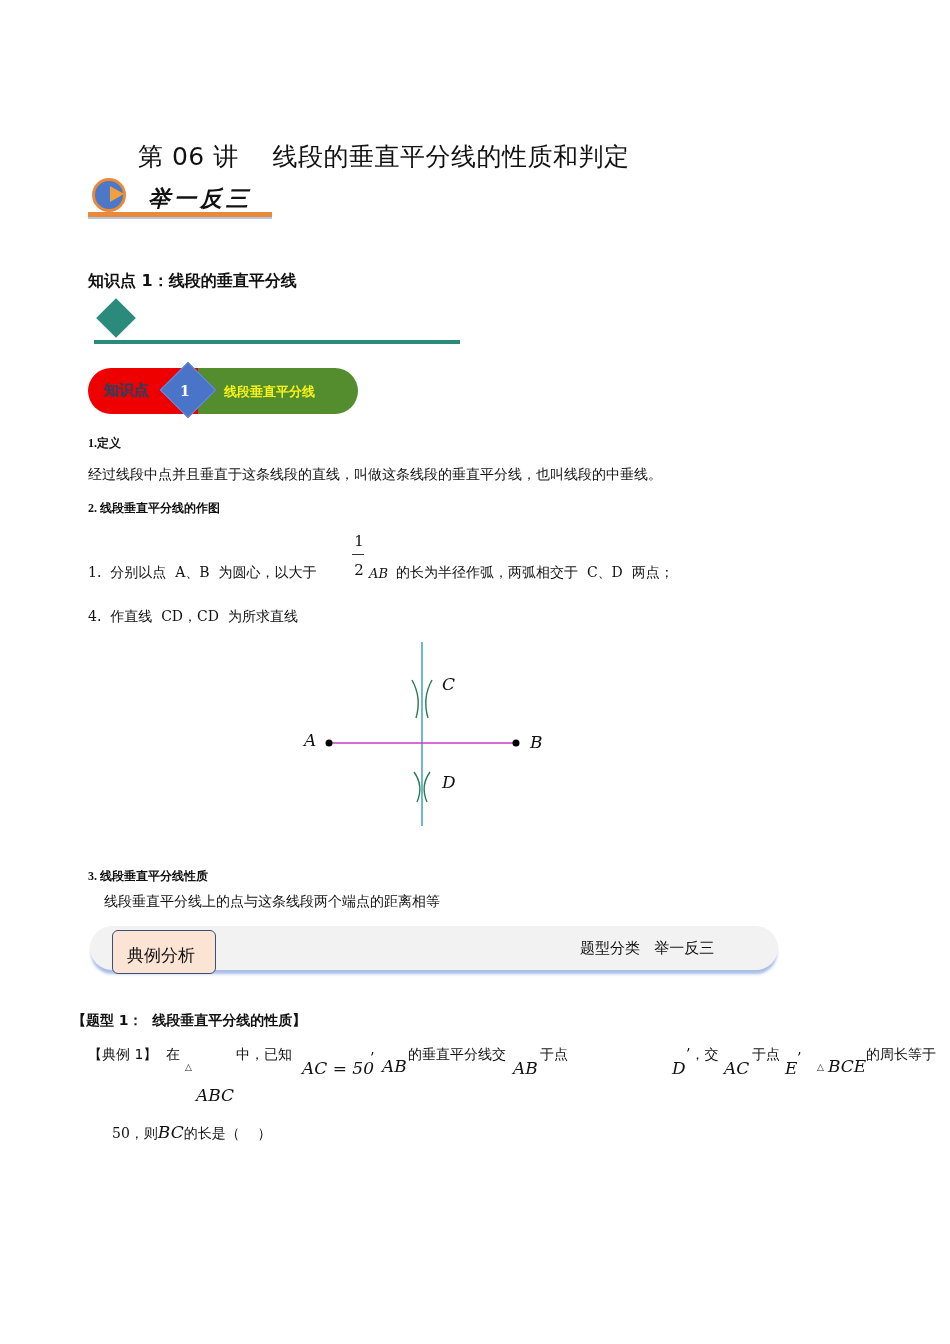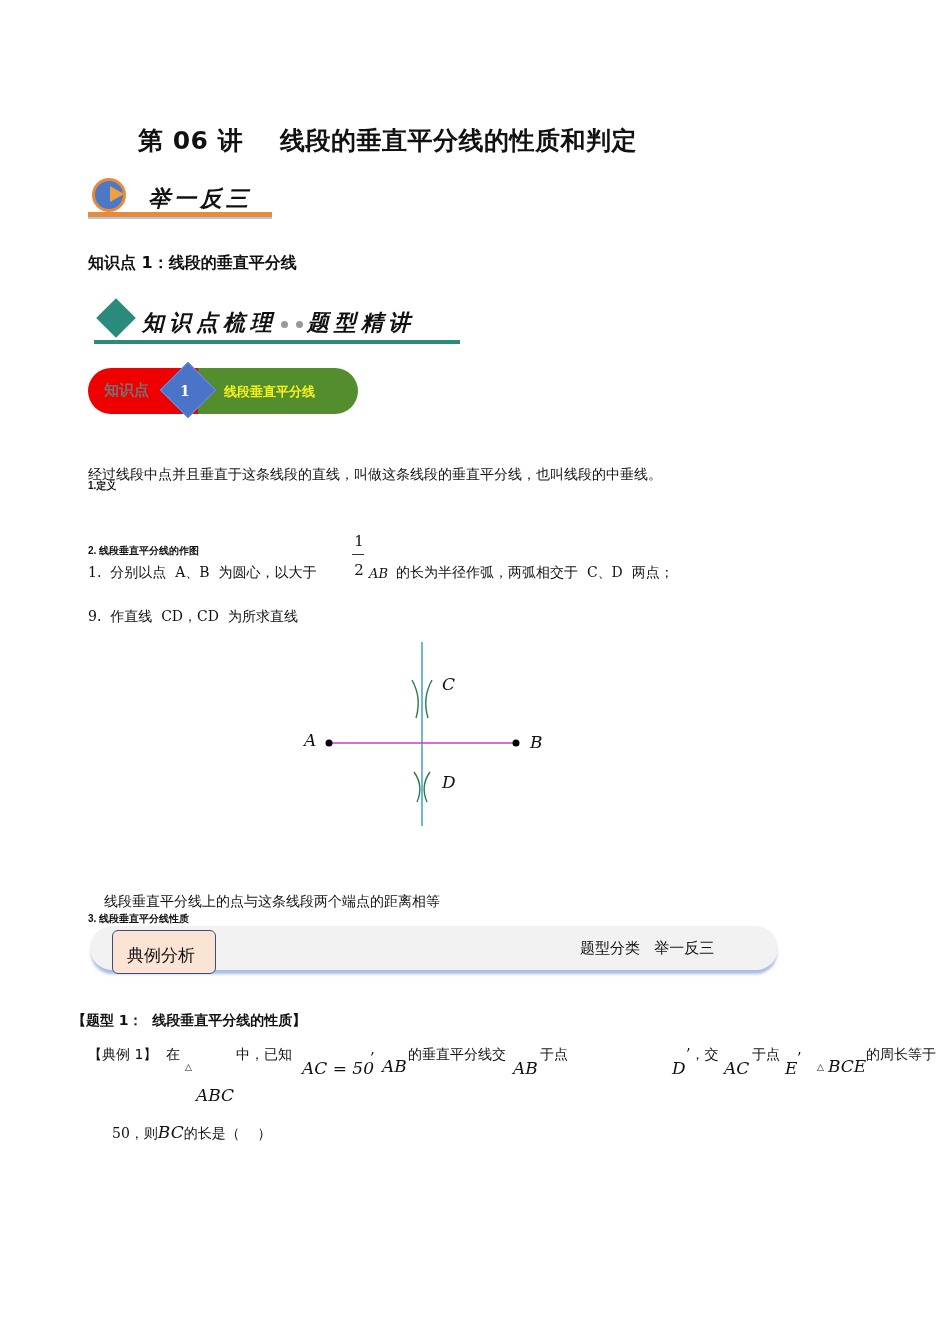--- a/index.html
+++ b/index.html
@@ -1,43 +1,43 @@
 <!DOCTYPE html>
 <html><head>
 <meta charset="utf-8">
 <style>
   html, body { margin: 0; padding: 0; background: #ffffff; }
   body { width: 950px; height: 1344px; position: relative; overflow: hidden;
          font-family: "DejaVu Serif", "Liberation Serif", serif; color: #111; }
   .abs { position: absolute; }
-  .title { left: 138px; top: 124px; font-family: "DejaVu Sans", "Liberation Sans", sans-serif;
-           font-weight: bold; font-size: 25px; letter-spacing: 0.5px; white-space: pre; }
+  .title { left: 138px; top: 140px; font-family: "DejaVu Sans", "Liberation Sans", sans-serif;
+           font-weight: normal; font-size: 25px; letter-spacing: 0.5px; white-space: pre; }
   .nav-banner { left: 88px; top: 172px; width: 184px; height: 50px; }
   .nav-banner .circle { position:absolute; left: 4px; top: 6px; width: 34px; height: 34px; border-radius: 50%;
            background: #4b78c8; border: 3px solid #e88a3a; box-sizing: border-box; }
   .nav-banner .wedge { position:absolute; left: 22px; top: 14px; width: 0; height: 0;
            border-left: 14px solid #f0a040; border-top: 8px solid transparent; border-bottom: 8px solid transparent; }
   .nav-banner .text { position:absolute; left: 60px; top: 12px; font-size: 22px; font-weight: bold;
            font-family: "DejaVu Serif", serif; letter-spacing: 4px; font-style: italic; }
   .nav-banner .underline { position:absolute; left: 0; top: 40px; width: 184px; height: 5px; background: #e88a3a; }
   .nav-banner .underline2 { position:absolute; left: 0; top: 45px; width: 184px; height: 2px; background: #b7c6df; }
-  .kp-heading { left: 88px; top: 253px; font-family: "DejaVu Sans", sans-serif; font-weight: bold; font-size: 16px; }
+  .kp-heading { left: 88px; top: 271px; font-family: "DejaVu Sans", sans-serif; font-weight: bold; font-size: 16px; }
   .section-banner { left: 94px; top: 298px; width: 366px; height: 52px; }
   .section-banner .diamond { position:absolute; left: 8px; top: 6px; width: 28px; height: 28px; background: #2a8a7c; transform: rotate(45deg); }
   .section-banner .text { position:absolute; left: 48px; top: 10px; font-size: 22px; font-weight: bold; font-style: italic; letter-spacing: 5px; white-space: pre; }
   .section-banner .dot { display:inline-block; width: 7px; height: 7px; border-radius: 50%; background: #999; margin: 0 4px; vertical-align: middle; }
   .section-banner .line { position:absolute; left: 0; top: 42px; width: 366px; height: 4px; background: #2a8a7c; }
   .pill { left: 88px; top: 366px; width: 270px; height: 50px; }
   .pill .red { position:absolute; left: 0; top: 2px; width: 130px; height: 46px; background: #ee0000; border-radius: 24px 0 0 24px; }
   .pill .green { position:absolute; left: 110px; top: 2px; width: 160px; height: 46px; background: #538d2e; border-radius: 0 24px 24px 0; }
-  .pill .red-label { position:absolute; left: 16px; top: 15px; color:#737373; font-weight:bold; font-size: 15px; font-family: "DejaVu Sans", sans-serif; }
+  .pill .red-label { position:absolute; left: 16px; top: 15px; color:#0c4a6e; font-weight:bold; font-size: 15px; font-family: "DejaVu Sans", sans-serif; }
   .pill .diamond { position:absolute; left: 80px; top: 4px; width: 38px; height: 38px; background: #4a74c8; transform: rotate(45deg); border: 1px solid #6a8ad8; }
   .pill .num { position:absolute; left: 92px; top: 17px; color:#fff; font-weight:bold; font-size: 14px; }
   .pill .green-label { position:absolute; left: 136px; top: 17px; color:#f7f21a; font-weight:bold; font-size: 13px; font-family: "DejaVu Sans", sans-serif; }
-  .h-bold { font-family: Liberation Sans, sans-serif; font-weight: bold; font-size: 10px; margin-top: 44px; }
+  .h-bold { font-family: Liberation Serif, serif; font-weight: bold; font-size: 12px; }
   .p { font-size: 14px; }
   .diagram { left: 290px; top: 640px; width: 270px; height: 190px; }
   .example-bar { left: 90px; top: 926px; width: 690px; height: 50px; }
   .example-bar .bg { position:absolute; left:0; top:0; width: 688px; height: 44px; border-radius: 22px; background: #f2f2f2;
            box-shadow: 0 5px 3px -1px #a9bde6; }
   .example-bar .tag { position:absolute; left: 22px; top: 4px; width: 104px; height: 44px; background: #fce4d4;
            border: 1.5px solid #3a4f78; border-radius: 6px; box-sizing: border-box; }
   .example-bar .tag span { position:absolute; left: 14px; top: 13px; font-size: 17px; }
   .example-bar .right { position:absolute; left: 490px; top: 13px; font-size: 15px; white-space: pre; }
   .ex-head { left: 72px; top: 1012px; font-family: "DejaVu Sans", sans-serif; font-weight: bold; font-size: 14px; white-space: pre; }
@@ -56,21 +56,20 @@
   <div class="wedge"></div>
   <div class="text">举一反三</div>
   <div class="underline"></div>
   <div class="underline2"></div>
 </div>
 
 <div class="abs kp-heading">知识点 1：线段的垂直平分线</div>
 
 <div class="abs section-banner">
   <div class="diamond"></div>
-  <div class="text"><span>知识点梳理</span><span class="dot"></span><span class="dot"></span><span>题型精讲</span></div>
   <div class="line"></div>
 </div>
 
 <div class="abs pill">
   <div class="red"></div>
   <div class="green"></div>
   <div class="red-label">知识点</div>
   <div class="diamond"></div>
   <div class="num">1</div>
   <div class="green-label">线段垂直平分线</div>
@@ -81,21 +80,21 @@
 
 <div class="abs h-bold" style="left:88px; top:500px;">2. 线段垂直平分线的作图</div>
 
 <div class="abs p" style="left:88px; top:564px; white-space:pre;">1.  分别以点  A、B  为圆心，以大于</div>
 <div class="abs" style="left:352px; top:532px; width:14px; text-align:center; font-size:15px;">1</div>
 <div class="abs" style="left:352px; top:554px; width:12px; height:1px; background:#333;"></div>
 <div class="abs" style="left:352px; top:561px; width:14px; text-align:center; font-size:15px;">2</div>
 <div class="abs" style="left:369px; top:566px; font-style:italic; font-size:13px;">AB</div>
 <div class="abs p" style="left:396px; top:564px; white-space:pre;">的长为半径作弧，两弧相交于  C、D  两点；</div>
 
-<div class="abs p" style="left:88px; top:608px; white-space:pre;">9.  作直线  CD，CD  为所求直线</div>
+<div class="abs p" style="left:88px; top:608px; white-space:pre;">4.  作直线  CD，CD  为所求直线</div>
 
 <div class="abs diagram">
   <svg width="270" height="190" viewBox="0 0 270 190">
     <line x1="132" y1="2" x2="132" y2="186" stroke="#4aa6c8" stroke-width="1.6"></line>
     <line x1="39" y1="103" x2="226" y2="103" stroke="#c83cc8" stroke-width="1.6"></line>
     <circle cx="39" cy="103" r="3.5" fill="#000"></circle>
     <circle cx="226" cy="103" r="3.5" fill="#000"></circle>
     <path d="M122 40 Q132 58 126 78" stroke="#2a7a4a" stroke-width="1.4" fill="none"></path>
     <path d="M142 40 Q132 58 138 78" stroke="#2a7a4a" stroke-width="1.4" fill="none"></path>
     <path d="M124 132 Q134 146 127 162" stroke="#2a7a4a" stroke-width="1.4" fill="none"></path>

